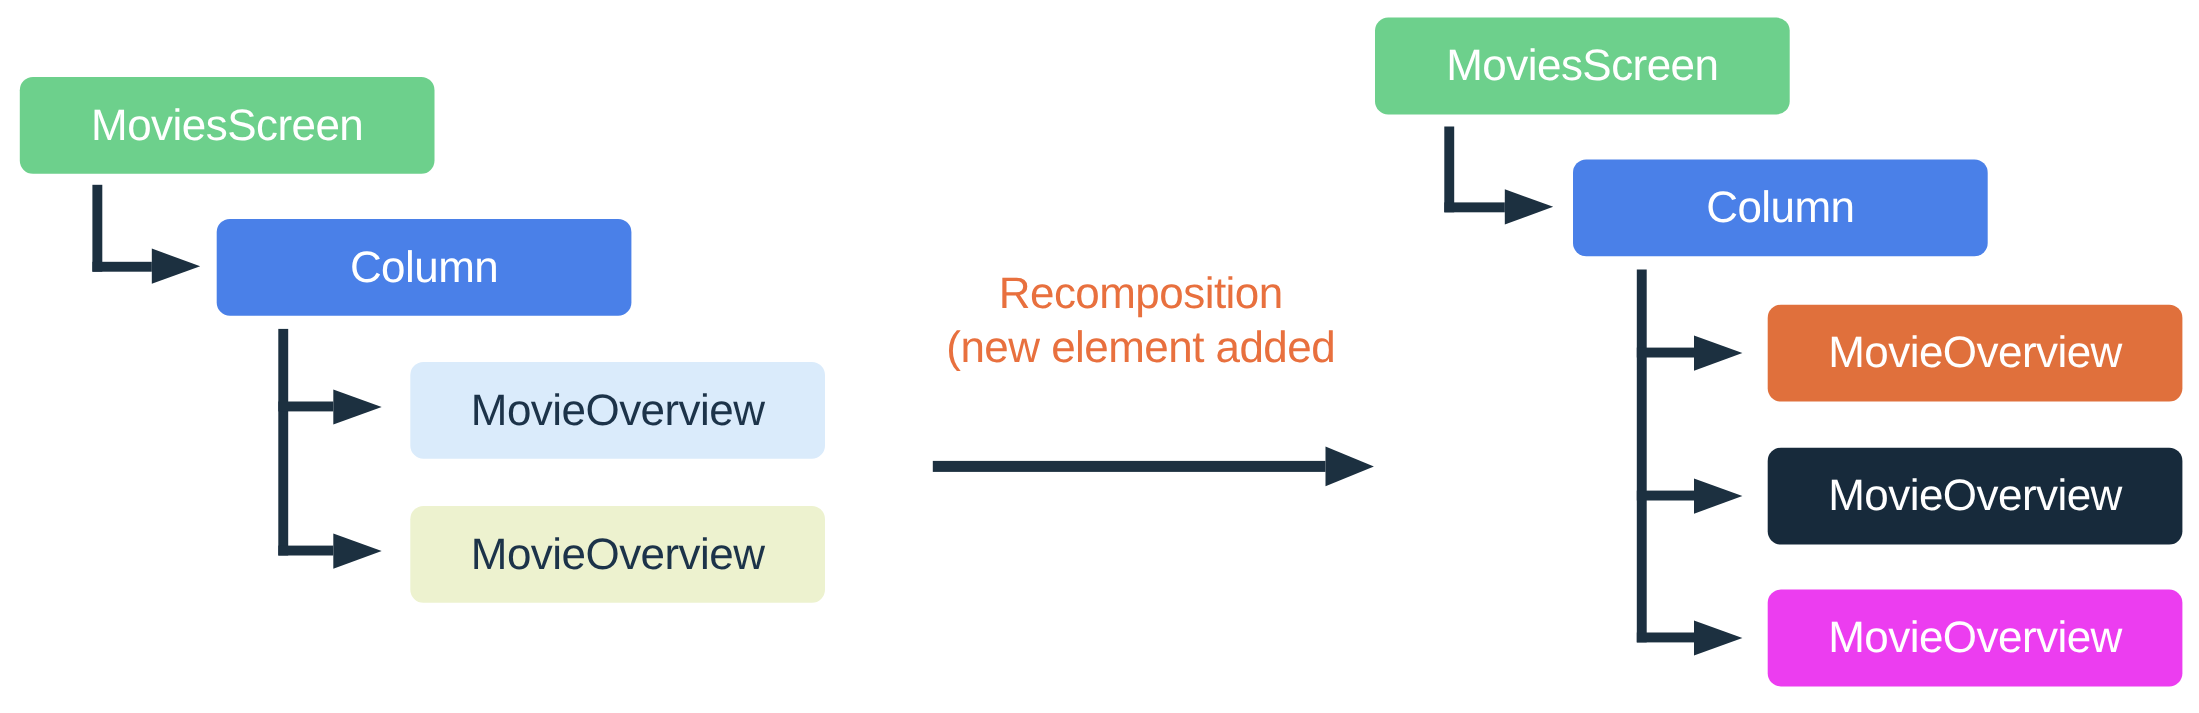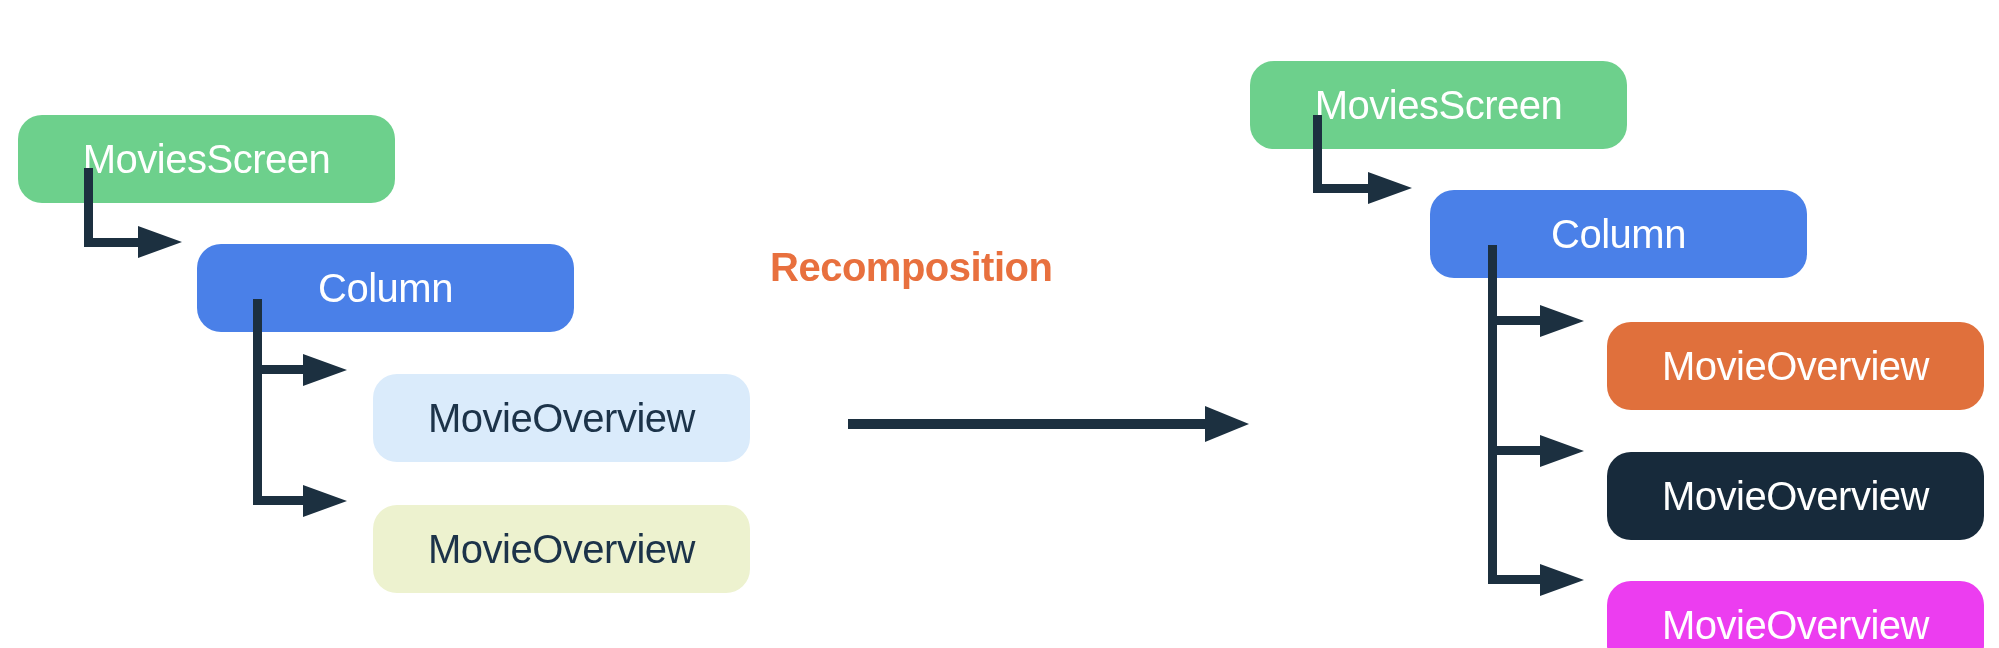--- a/index.html
+++ b/index.html
@@ -9,28 +9,27 @@
     height: 648px;
     background: #ffffff;
     overflow: hidden;
     font-family: "Liberation Sans", sans-serif;
     --connector: #1C3040;
   }
   .box {
     position: absolute;
     width: 377px;
     height: 88px;
-    border-radius: 24px;
+    border-radius: 12px;
     display: flex;
     align-items: center;
     justify-content: center;
     font-size: 40px;
     letter-spacing: -0.5px;
     white-space: nowrap;
-    margin-top: 45px;
   }
   .box.light { color: #ffffff; }
   .box.dark  { color: #1C3349; }
   .vline, .hline {
     position: absolute;
     background: var(--connector);
   }
   .vline { width: 9px; }
   .hline { height: 9px; }
   .arrowhead {
@@ -40,27 +39,27 @@
     border-bottom: 16px solid transparent;
     border-left: 44px solid var(--connector);
   }
   .arrowhead.big {
     border-top-width: 18px;
     border-bottom-width: 18px;
     border-left-width: 44px;
   }
   #transition-label {
     position: absolute;
-    left: 770px;
+    left: 817px;
     top: 243px;
     width: 440px;
-    text-align: left;
+    text-align: center;
     font-size: 40px;
     line-height: 49px;
-    font-weight: 700;
+    font-weight: 400;
     letter-spacing: -0.5px;
   }
 </style>
 </head>
 <body>
 
 <div id="canvas" style="--connector: #1C3040;">
 
   <div class="box light" style="left: 18px; top: 70px; background-color: rgb(109, 208, 140);">MoviesScreen</div>
 
@@ -75,20 +74,21 @@
   <div class="arrowhead" style="left:303px; top:354px;"></div>
   <div class="hline" style="left:253px; top:496px; width:50px;"></div>
   <div class="arrowhead" style="left:303px; top:485px;"></div>
 
   <div class="box dark" style="left: 373px; top: 329px; background-color: rgb(218, 235, 251);">MovieOverview</div>
 
   <div class="box dark" style="left: 373px; top: 460px; background-color: rgb(237, 242, 207);">MovieOverview</div>
 
   <div id="transition-label" style="color: rgb(232, 112, 62);">
     <div>Recomposition</div>
+    <div>(new element added</div>
   </div>
   <div class="hline" style="left:848px; top:419px; width:357px; height:10px;"></div>
   <div class="arrowhead big" style="left:1205px; top:406px;"></div>
 
   <div class="box light" style="left: 1250px; top: 16px; background-color: rgb(109, 208, 140);">MoviesScreen</div>
 
   <div class="vline" style="left:1313px; top:115px; height:78px;"></div>
   <div class="hline" style="left:1313px; top:184px; width:55px;"></div>
   <div class="arrowhead" style="left:1368px; top:172px;"></div>
 

